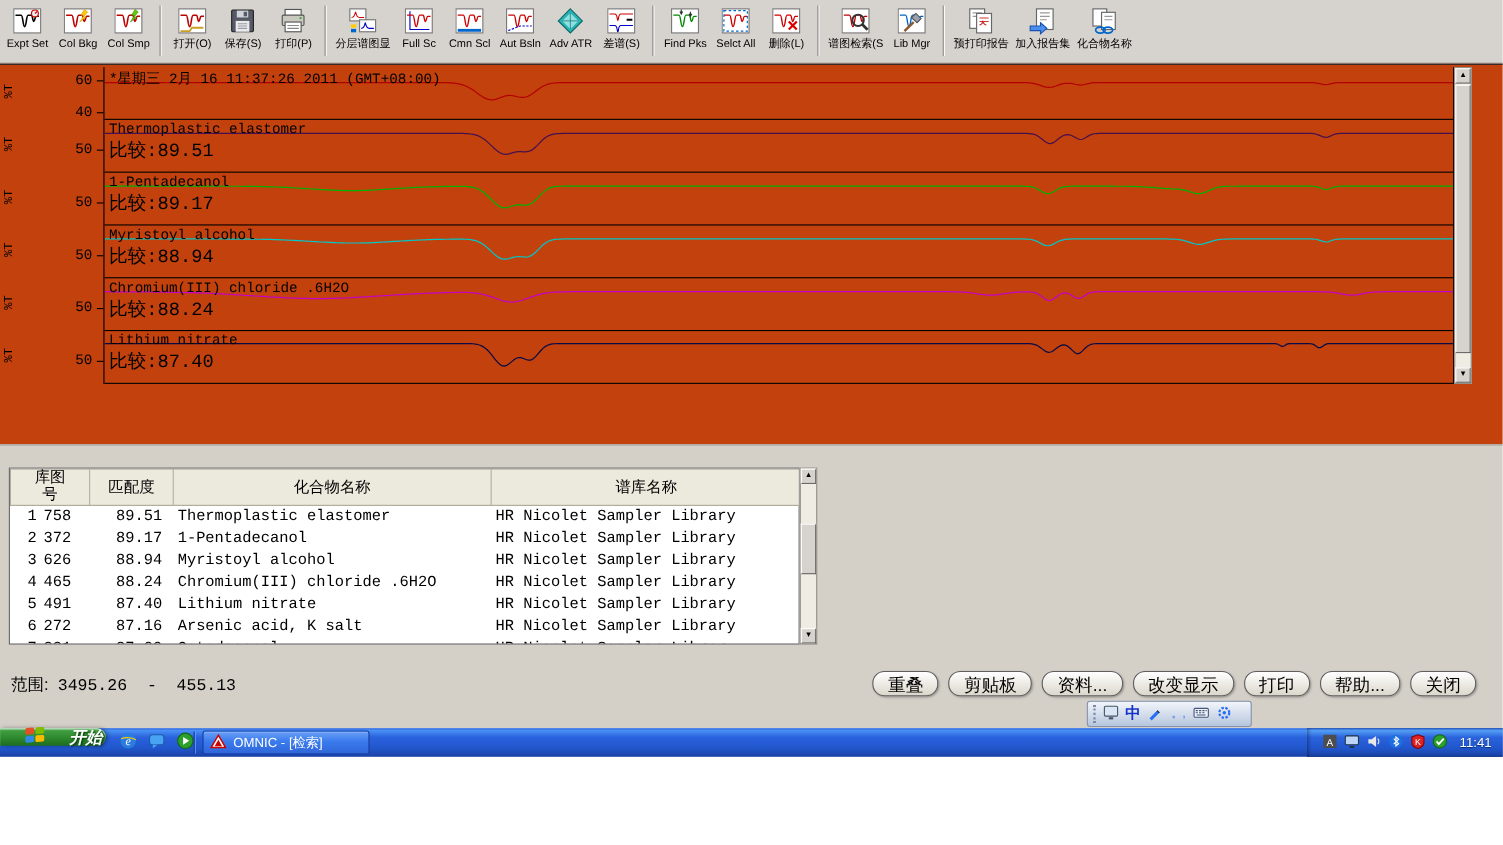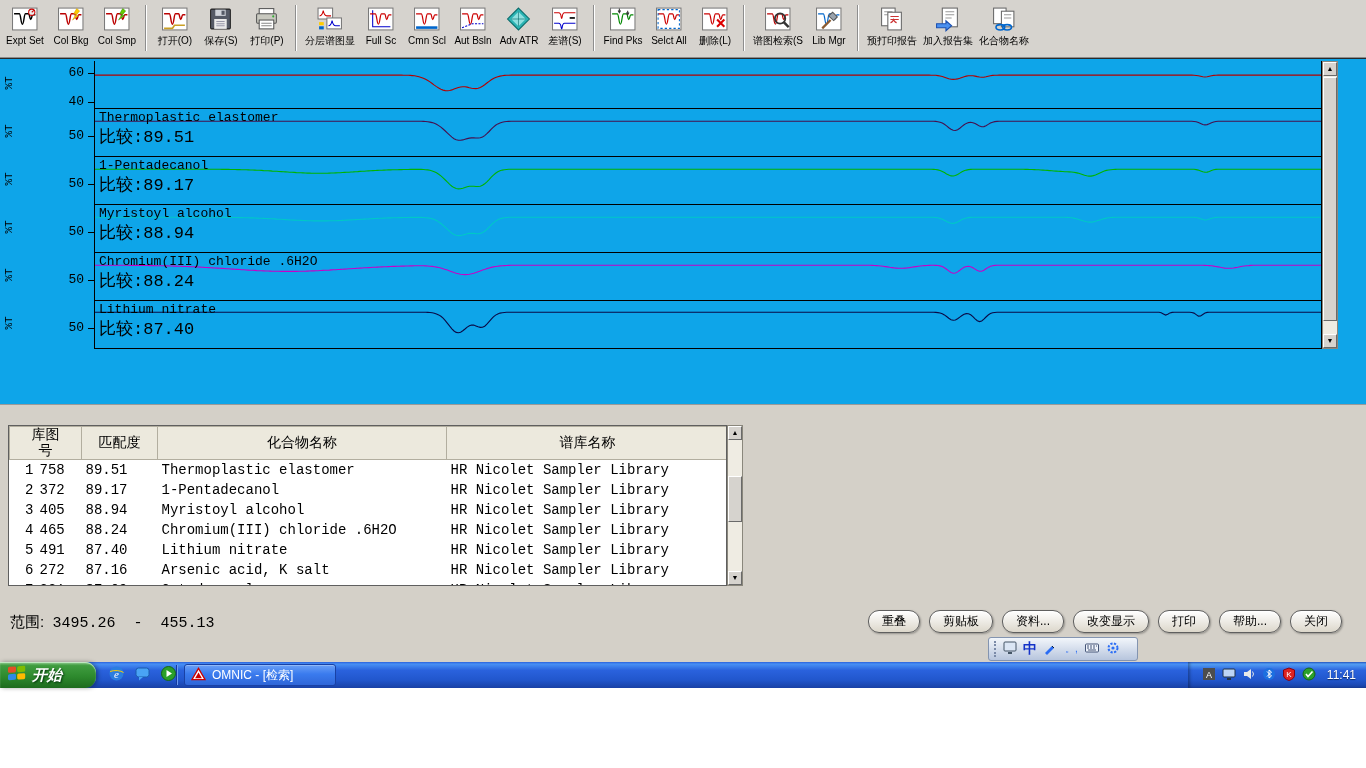--- a/index.html
+++ b/index.html
@@ -8,21 +8,21 @@
 
   
   .toolbar { position:absolute; left:0; top:0; width:1366px; height:58px;
     background:#d6d3ce; border-bottom:1px solid #8c8c8c; display:flex; align-items:flex-start; padding:3px 2px 0 2px; }
   .tb-item { display:flex; flex-direction:column; align-items:center; min-width:46px; padding:1px 3px; cursor:default; }
   .tb-icon { height:30px; display:flex; align-items:center; justify-content:center; }
   .tb-label { font-size:10px; line-height:11px; white-space:nowrap; margin-top:1px; }
   .tb-sep { width:2px; height:46px; margin:2px 5px; border-left:1px solid #8e8e8e; border-right:1px solid #ffffff; }
 
   
-  .spectra-window { position:absolute; left:0; top:58px; width:1366px; height:346px; background:#0ea5e9; border-top:1px solid #2a2a2a;text-decoration:underline; }
+  .spectra-window { position:absolute; left:0; top:58px; width:1366px; height:346px; background:#c2410c; border-top:1px solid #2a2a2a;text-decoration:underline; }
   #gutter { position:absolute; left:0; top:2px; width:94px; height:288px; }
   .gutter-pane { position:absolute; left:0; width:94px; height:48px; }
   .yt-rot { position:absolute; left:2px; top:16px; font-size:11px; transform:rotate(-90deg); transform-origin:center;
     font-family:"Liberation Mono","DejaVu Sans Mono",monospace; }
   .yt-num { position:absolute; right:10px; font-size:13px; font-family:"Liberation Mono","DejaVu Sans Mono",monospace; }
   .yt-dash { position:absolute; right:0; width:6px; height:1px; background:#000; }
   #panes { position:absolute; left:94px; top:2px; width:1228px; height:288px; border-left:1px solid #000; border-right:1px solid #000; }
   .pane { position:relative; width:1226px; height:48px; border-bottom:1px solid #000; overflow:hidden; }
   .spec-svg { position:absolute; left:0; top:0; }
   .pane-title { position:absolute; left:4px; top:1px; font-size:13px; white-space:pre;
@@ -46,42 +46,42 @@
   
   .workspace { position:absolute; left:0; top:404px; width:1366px; height:258px; background:#d4d0c8; border-top:1px solid #9a9a9a; }
   .table-wrap { position:absolute; left:8px; top:20px; width:719px; height:161px; background:#fff; border:1px solid #5f5f5f; overflow:hidden; }
   table { border-collapse:collapse; table-layout:fixed; width:719px;
     font-family:"Liberation Mono","DejaVu Sans Mono",monospace; font-size:14px; }
   th { height:20px; background:#ece9dd; border:1px solid #b2ae9f; font-weight:normal; font-size:14px;
     font-family:Liberation Serif, serif; }
   .hwrap { display:inline-block; width:32px; line-height:16px; }
   td { height:20px; padding:0 4px; white-space:nowrap; overflow:hidden; }
   .c-idx { text-align:right; padding-right:2px; }
-  .c-match { text-align:left; padding-right:10px; }
+  .c-match { text-align:right; padding-right:10px; }
 
   .range-text { position:absolute; left:10px; top:208px; font-size:15px; white-space:pre; }
   .range-val { font-family:"Liberation Mono","DejaVu Sans Mono",monospace; white-space:pre; }
   .action-buttons { position:absolute; right:24px; top:205px; display:flex; gap:9px; }
-  .action-btn { height:23px; padding:2px 13px; border-radius:11px; font-size:12px; color:#000;
+  .action-btn { height:23px; padding:2px 13px; border-radius:11px; font-size:16px; color:#000;
     background:linear-gradient(#ffffff,#dcd7cb); border:1px solid #5f5f5f;
     box-shadow:inset 0 1px 0 #fff, 1px 1px 2px rgba(0,0,0,.3); cursor:default;
     font-family:"Liberation Sans","DejaVu Sans",sans-serif; }
 
   .lang-bar { position:absolute; left:988px; top:232px; width:150px; height:24px;
     background:linear-gradient(#f2f6fb,#b7c5dd); border:1px solid #8394b0; border-radius:3px;
     display:flex; align-items:center; gap:5px; padding:0 5px; }
   .lang-grip { width:3px; height:16px; border-left:2px dotted #7a8aa8; }
   .lang-zh { color:#1533c8; font-weight:bold; font-size:14px; }
 
   
   .taskbar { position:absolute; left:0; top:662px; width:1366px; height:26px;
     background:linear-gradient(180deg,#2a62dd 0%,#4890f4 8%,#2a62dd 32%,#2156cc 70%,#1941a5 100%); }
-  .start-btn { position:absolute; left:0; top:0; width:96px; height:26px; border-radius:0 11px 11px 0;
+  .start-btn { position:absolute; left:0; top:0; width:96px; height:16px; border-radius:0 11px 11px 0;
     background:linear-gradient(180deg,#8cc98c 0%,#3f9c3f 14%,#2e8a2e 55%,#1d6b1d 100%);
-    display:flex; align-items:center; gap:5px; padding-left:7px; color:#fff; font-style:italic; font-weight:bold;
+    display:flex; align-items:center; gap:21px; padding-left:22px; color:#fff; font-style:italic; font-weight:bold;
     font-size:15px; text-shadow:1px 1px 2px #00340a; box-shadow:2px 0 4px rgba(0,0,0,.35), inset 0 1px 1px #c8eac8; }
   .quick-launch { position:absolute; left:102px; top:0; height:26px; display:flex; align-items:center; gap:9px; padding:0 6px; }
   .ql-div { position:absolute; left:176px; top:3px; width:1px; height:20px; background:#16399a; box-shadow:1px 0 0 #6d9cf0; }
   .task-btn { position:absolute; left:184px; top:2px; width:152px; height:22px; border-radius:3px;
     background:linear-gradient(180deg,#6ba0f7,#3a7bee 45%,#2f66d8); border:1px solid #1941a5;
     display:flex; align-items:center; gap:6px; padding:0 6px; color:#fff; font-size:12px;
     box-shadow:inset 0 1px 0 #8fb9f9; white-space:nowrap; overflow:hidden; }
   .tray { position:absolute; right:0; top:0; height:26px; display:flex; align-items:center; gap:6px; padding:0 10px 0 14px;
     background:linear-gradient(180deg,#2a63dd 0%,#54a0f5 8%,#2a63dd 32%,#2156cc 70%,#1941a5 100%);
     box-shadow:inset 2px 0 3px rgba(0,0,0,.3); }
@@ -347,20 +347,21 @@
           <span class="yt-rot">%T</span>
           <span class="yt-num" style="top:19px">50</span>
           <span class="yt-dash" style="top:27px"></span>
         </div>
       </div>
     <div id="panes">
         <div class="pane">
           <svg class="spec-svg" width="1226" height="47">
             <path d="M0.0 14.1L2.2 14.1L4.4 14.1L6.6 14.1L8.8 14.1L10.9 14.1L13.1 14.1L15.3 14.1L17.5 14.1L19.7 14.1L21.9 14.1L24.1 14.1L26.3 14.1L28.5 14.1L30.7 14.1L32.8 14.1L35.0 14.1L37.2 14.1L39.4 14.1L41.6 14.1L43.8 14.1L46.0 14.1L48.2 14.1L50.4 14.1L52.5 14.1L54.7 14.1L56.9 14.1L59.1 14.1L61.3 14.1L63.5 14.1L65.7 14.1L67.9 14.1L70.1 14.1L72.2 14.1L74.4 14.1L76.6 14.1L78.8 14.1L81.0 14.1L83.2 14.1L85.4 14.1L87.6 14.1L89.8 14.1L92.0 14.1L94.1 14.1L96.3 14.1L98.5 14.1L100.7 14.1L102.9 14.1L105.1 14.1L107.3 14.1L109.5 14.1L111.7 14.1L113.8 14.1L116.0 14.1L118.2 14.1L120.4 14.1L122.6 14.1L124.8 14.1L127.0 14.1L129.2 14.1L131.4 14.1L133.5 14.1L135.7 14.1L137.9 14.1L140.1 14.1L142.3 14.1L144.5 14.1L146.7 14.1L148.9 14.1L151.1 14.1L153.3 14.1L155.4 14.1L157.6 14.1L159.8 14.1L162.0 14.1L164.2 14.1L166.4 14.1L168.6 14.1L170.8 14.1L173.0 14.1L175.1 14.1L177.3 14.1L179.5 14.1L181.7 14.1L183.9 14.1L186.1 14.1L188.3 14.1L190.5 14.1L192.7 14.1L194.8 14.1L197.0 14.1L199.2 14.1L201.4 14.1L203.6 14.1L205.8 14.1L208.0 14.1L210.2 14.1L212.4 14.1L214.5 14.1L216.7 14.1L218.9 14.1L221.1 14.1L223.3 14.1L225.5 14.1L227.7 14.1L229.9 14.1L232.1 14.1L234.3 14.1L236.4 14.1L238.6 14.1L240.8 14.1L243.0 14.1L245.2 14.1L247.4 14.1L249.6 14.1L251.8 14.1L254.0 14.1L256.1 14.1L258.3 14.1L260.5 14.1L262.7 14.1L264.9 14.1L267.1 14.1L269.3 14.1L271.5 14.1L273.7 14.1L275.9 14.1L278.0 14.1L280.2 14.1L282.4 14.1L284.6 14.1L286.8 14.1L289.0 14.1L291.2 14.1L293.4 14.1L295.6 14.1L297.7 14.1L299.9 14.1L302.1 14.1L304.3 14.1L306.5 14.1L308.7 14.2L310.9 14.2L313.1 14.3L315.3 14.4L317.4 14.6L319.6 14.8L321.8 15.2L324.0 15.7L326.2 16.4L328.4 17.2L330.6 18.3L332.8 19.5L335.0 20.9L337.2 22.5L339.3 24.1L341.5 25.6L343.7 27.0L345.9 28.2L348.1 29.1L350.3 29.6L352.5 29.7L354.7 29.5L356.9 28.9L359.0 28.1L361.2 27.3L363.4 26.5L365.6 26.0L367.8 25.7L370.0 25.8L372.2 26.1L374.4 26.7L376.6 27.2L378.7 27.5L380.9 27.6L383.1 27.2L385.3 26.4L387.5 25.2L389.7 23.7L391.9 22.0L394.1 20.4L396.3 18.8L398.4 17.5L400.6 16.5L402.8 15.7L405.0 15.1L407.2 14.7L409.4 14.4L411.6 14.3L413.8 14.2L416.0 14.1L418.2 14.1L420.3 14.1L422.5 14.1L424.7 14.1L426.9 14.1L429.1 14.1L431.3 14.1L433.5 14.1L435.7 14.1L437.9 14.1L440.0 14.1L442.2 14.1L444.4 14.1L446.6 14.1L448.8 14.1L451.0 14.1L453.2 14.1L455.4 14.1L457.6 14.1L459.8 14.1L461.9 14.1L464.1 14.1L466.3 14.1L468.5 14.1L470.7 14.1L472.9 14.1L475.1 14.1L477.3 14.1L479.5 14.1L481.6 14.1L483.8 14.1L486.0 14.1L488.2 14.1L490.4 14.1L492.6 14.1L494.8 14.1L497.0 14.1L499.2 14.1L501.3 14.1L503.5 14.1L505.7 14.1L507.9 14.1L510.1 14.1L512.3 14.1L514.5 14.1L516.7 14.1L518.9 14.1L521.0 14.1L523.2 14.1L525.4 14.1L527.6 14.1L529.8 14.1L532.0 14.1L534.2 14.1L536.4 14.1L538.6 14.1L540.8 14.1L542.9 14.1L545.1 14.1L547.3 14.1L549.5 14.1L551.7 14.1L553.9 14.1L556.1 14.1L558.3 14.1L560.5 14.1L562.6 14.1L564.8 14.1L567.0 14.1L569.2 14.1L571.4 14.1L573.6 14.1L575.8 14.1L578.0 14.1L580.2 14.1L582.4 14.1L584.5 14.1L586.7 14.1L588.9 14.1L591.1 14.1L593.3 14.1L595.5 14.1L597.7 14.1L599.9 14.1L602.1 14.1L604.2 14.1L606.4 14.1L608.6 14.1L610.8 14.1L613.0 14.1L615.2 14.1L617.4 14.1L619.6 14.1L621.8 14.1L623.9 14.1L626.1 14.1L628.3 14.1L630.5 14.1L632.7 14.1L634.9 14.1L637.1 14.1L639.3 14.1L641.5 14.1L643.6 14.1L645.8 14.1L648.0 14.1L650.2 14.1L652.4 14.1L654.6 14.1L656.8 14.1L659.0 14.1L661.2 14.1L663.4 14.1L665.5 14.1L667.7 14.1L669.9 14.1L672.1 14.1L674.3 14.1L676.5 14.1L678.7 14.1L680.9 14.1L683.1 14.1L685.2 14.1L687.4 14.1L689.6 14.1L691.8 14.1L694.0 14.1L696.2 14.1L698.4 14.1L700.6 14.1L702.8 14.1L704.9 14.1L707.1 14.1L709.3 14.1L711.5 14.1L713.7 14.1L715.9 14.1L718.1 14.1L720.3 14.1L722.5 14.1L724.7 14.1L726.8 14.1L729.0 14.1L731.2 14.1L733.4 14.1L735.6 14.1L737.8 14.1L740.0 14.1L742.2 14.1L744.4 14.1L746.5 14.1L748.7 14.1L750.9 14.1L753.1 14.1L755.3 14.1L757.5 14.1L759.7 14.1L761.9 14.1L764.1 14.1L766.3 14.1L768.4 14.1L770.6 14.1L772.8 14.1L775.0 14.1L777.2 14.1L779.4 14.1L781.6 14.1L783.8 14.1L786.0 14.1L788.1 14.1L790.3 14.1L792.5 14.1L794.7 14.1L796.9 14.1L799.1 14.1L801.3 14.1L803.5 14.1L805.7 14.1L807.8 14.1L810.0 14.1L812.2 14.1L814.4 14.1L816.6 14.1L818.8 14.1L821.0 14.1L823.2 14.1L825.4 14.1L827.6 14.1L829.7 14.1L831.9 14.1L834.1 14.1L836.3 14.2L838.5 14.2L840.7 14.3L842.9 14.6L845.1 15.0L847.3 15.5L849.4 16.2L851.6 16.9L853.8 17.7L856.0 18.2L858.2 18.4L860.4 18.3L862.6 17.9L864.8 17.2L867.0 16.4L869.1 15.7L871.3 15.1L873.5 14.8L875.7 14.7L877.9 14.8L880.1 15.1L882.3 15.6L884.5 16.0L886.7 16.3L888.9 16.2L891.0 15.8L893.2 15.2L895.4 14.8L897.6 14.4L899.8 14.2L902.0 14.2L904.2 14.1L906.4 14.1L908.6 14.1L910.7 14.1L912.9 14.1L915.1 14.1L917.3 14.1L919.5 14.1L921.7 14.1L923.9 14.1L926.1 14.1L928.3 14.1L930.4 14.1L932.6 14.1L934.8 14.1L937.0 14.1L939.2 14.1L941.4 14.1L943.6 14.1L945.8 14.1L948.0 14.1L950.1 14.1L952.3 14.1L954.5 14.1L956.7 14.1L958.9 14.1L961.1 14.1L963.3 14.1L965.5 14.1L967.7 14.1L969.9 14.1L972.0 14.1L974.2 14.1L976.4 14.1L978.6 14.1L980.8 14.1L983.0 14.1L985.2 14.1L987.4 14.1L989.6 14.1L991.7 14.1L993.9 14.1L996.1 14.1L998.3 14.1L1000.5 14.1L1002.7 14.1L1004.9 14.1L1007.1 14.1L1009.3 14.1L1011.4 14.1L1013.6 14.1L1015.8 14.1L1018.0 14.1L1020.2 14.1L1022.4 14.1L1024.6 14.1L1026.8 14.1L1029.0 14.1L1031.2 14.1L1033.3 14.1L1035.5 14.1L1037.7 14.1L1039.9 14.1L1042.1 14.1L1044.3 14.1L1046.5 14.1L1048.7 14.1L1050.9 14.1L1053.0 14.1L1055.2 14.1L1057.4 14.1L1059.6 14.1L1061.8 14.1L1064.0 14.1L1066.2 14.1L1068.4 14.1L1070.6 14.1L1072.8 14.1L1074.9 14.1L1077.1 14.1L1079.3 14.1L1081.5 14.1L1083.7 14.1L1085.9 14.1L1088.1 14.1L1090.3 14.1L1092.5 14.1L1094.6 14.1L1096.8 14.1L1099.0 14.2L1101.2 14.5L1103.4 14.8L1105.6 15.3L1107.8 15.8L1110.0 16.0L1112.2 15.8L1114.3 15.3L1116.5 14.8L1118.7 14.4L1120.9 14.2L1123.1 14.1L1125.3 14.1L1127.5 14.1L1129.7 14.1L1131.9 14.1L1134.0 14.1L1136.2 14.1L1138.4 14.1L1140.6 14.1L1142.8 14.1L1145.0 14.1L1147.2 14.1L1149.4 14.1L1151.6 14.1L1153.8 14.1L1155.9 14.1L1158.1 14.1L1160.3 14.1L1162.5 14.1L1164.7 14.1L1166.9 14.1L1169.1 14.1L1171.3 14.1L1173.5 14.1L1175.6 14.1L1177.8 14.1L1180.0 14.1L1182.2 14.1L1184.4 14.1L1186.6 14.1L1188.8 14.1L1191.0 14.1L1193.2 14.1L1195.3 14.1L1197.5 14.1L1199.7 14.1L1201.9 14.1L1204.1 14.1L1206.3 14.1L1208.5 14.1L1210.7 14.1L1212.9 14.1L1215.1 14.1L1217.2 14.1L1219.4 14.1L1221.6 14.1L1223.8 14.1L1226.0 14.1" fill="none" stroke="#b40000" stroke-width="1.1"></path>
           </svg>
+          <span class="pane-title">*星期三 2月 16 11:37:26 2011 (GMT+08:00)</span>
         </div>
         <div class="pane">
           <svg class="spec-svg" width="1226" height="47">
             <path d="M0.0 12.2L2.2 12.2L4.4 12.2L6.6 12.2L8.8 12.2L10.9 12.2L13.1 12.2L15.3 12.2L17.5 12.2L19.7 12.2L21.9 12.2L24.1 12.2L26.3 12.2L28.5 12.2L30.7 12.2L32.8 12.2L35.0 12.2L37.2 12.2L39.4 12.2L41.6 12.2L43.8 12.2L46.0 12.2L48.2 12.2L50.4 12.2L52.5 12.2L54.7 12.2L56.9 12.2L59.1 12.2L61.3 12.2L63.5 12.2L65.7 12.2L67.9 12.2L70.1 12.2L72.2 12.2L74.4 12.2L76.6 12.2L78.8 12.2L81.0 12.2L83.2 12.2L85.4 12.2L87.6 12.2L89.8 12.2L92.0 12.2L94.1 12.2L96.3 12.2L98.5 12.2L100.7 12.2L102.9 12.2L105.1 12.2L107.3 12.2L109.5 12.2L111.7 12.2L113.8 12.2L116.0 12.2L118.2 12.2L120.4 12.2L122.6 12.2L124.8 12.2L127.0 12.2L129.2 12.2L131.4 12.2L133.5 12.2L135.7 12.2L137.9 12.2L140.1 12.2L142.3 12.2L144.5 12.2L146.7 12.2L148.9 12.2L151.1 12.2L153.3 12.2L155.4 12.2L157.6 12.2L159.8 12.2L162.0 12.2L164.2 12.2L166.4 12.2L168.6 12.2L170.8 12.2L173.0 12.2L175.1 12.2L177.3 12.2L179.5 12.2L181.7 12.2L183.9 12.2L186.1 12.2L188.3 12.2L190.5 12.2L192.7 12.2L194.8 12.2L197.0 12.2L199.2 12.2L201.4 12.2L203.6 12.2L205.8 12.2L208.0 12.2L210.2 12.2L212.4 12.2L214.5 12.2L216.7 12.2L218.9 12.2L221.1 12.2L223.3 12.2L225.5 12.2L227.7 12.2L229.9 12.2L232.1 12.2L234.3 12.2L236.4 12.2L238.6 12.2L240.8 12.2L243.0 12.2L245.2 12.2L247.4 12.2L249.6 12.2L251.8 12.2L254.0 12.2L256.1 12.2L258.3 12.2L260.5 12.2L262.7 12.2L264.9 12.2L267.1 12.2L269.3 12.2L271.5 12.2L273.7 12.2L275.9 12.2L278.0 12.2L280.2 12.2L282.4 12.2L284.6 12.2L286.8 12.2L289.0 12.2L291.2 12.2L293.4 12.2L295.6 12.2L297.7 12.2L299.9 12.2L302.1 12.2L304.3 12.2L306.5 12.2L308.7 12.2L310.9 12.2L313.1 12.2L315.3 12.2L317.4 12.2L319.6 12.2L321.8 12.2L324.0 12.3L326.2 12.3L328.4 12.4L330.6 12.5L332.8 12.8L335.0 13.1L337.2 13.6L339.3 14.3L341.5 15.3L343.7 16.6L345.9 18.1L348.1 20.0L350.3 22.0L352.5 24.1L354.7 26.2L356.9 28.1L359.0 29.7L361.2 30.7L363.4 31.2L365.6 31.3L367.8 30.9L370.0 30.2L372.2 29.6L374.4 29.1L376.6 28.9L378.7 28.9L380.9 29.0L383.1 29.0L385.3 28.7L387.5 27.9L389.7 26.6L391.9 24.7L394.1 22.5L396.3 20.2L398.4 18.1L400.6 16.3L402.8 14.9L405.0 13.9L407.2 13.2L409.4 12.7L411.6 12.5L413.8 12.4L416.0 12.3L418.2 12.2L420.3 12.2L422.5 12.2L424.7 12.2L426.9 12.2L429.1 12.2L431.3 12.2L433.5 12.2L435.7 12.2L437.9 12.2L440.0 12.2L442.2 12.2L444.4 12.2L446.6 12.2L448.8 12.2L451.0 12.2L453.2 12.2L455.4 12.2L457.6 12.2L459.8 12.2L461.9 12.2L464.1 12.2L466.3 12.2L468.5 12.2L470.7 12.2L472.9 12.2L475.1 12.2L477.3 12.2L479.5 12.2L481.6 12.2L483.8 12.2L486.0 12.2L488.2 12.2L490.4 12.2L492.6 12.2L494.8 12.2L497.0 12.2L499.2 12.2L501.3 12.2L503.5 12.2L505.7 12.2L507.9 12.2L510.1 12.2L512.3 12.2L514.5 12.2L516.7 12.2L518.9 12.2L521.0 12.2L523.2 12.2L525.4 12.2L527.6 12.2L529.8 12.2L532.0 12.2L534.2 12.2L536.4 12.2L538.6 12.2L540.8 12.2L542.9 12.2L545.1 12.2L547.3 12.2L549.5 12.2L551.7 12.2L553.9 12.2L556.1 12.2L558.3 12.2L560.5 12.2L562.6 12.2L564.8 12.2L567.0 12.2L569.2 12.2L571.4 12.2L573.6 12.2L575.8 12.2L578.0 12.2L580.2 12.2L582.4 12.2L584.5 12.2L586.7 12.2L588.9 12.2L591.1 12.2L593.3 12.2L595.5 12.2L597.7 12.2L599.9 12.2L602.1 12.2L604.2 12.2L606.4 12.2L608.6 12.2L610.8 12.2L613.0 12.2L615.2 12.2L617.4 12.2L619.6 12.2L621.8 12.2L623.9 12.2L626.1 12.2L628.3 12.2L630.5 12.2L632.7 12.2L634.9 12.2L637.1 12.2L639.3 12.2L641.5 12.2L643.6 12.2L645.8 12.2L648.0 12.2L650.2 12.2L652.4 12.2L654.6 12.2L656.8 12.2L659.0 12.2L661.2 12.2L663.4 12.2L665.5 12.2L667.7 12.2L669.9 12.2L672.1 12.2L674.3 12.2L676.5 12.2L678.7 12.2L680.9 12.2L683.1 12.2L685.2 12.2L687.4 12.2L689.6 12.2L691.8 12.2L694.0 12.2L696.2 12.2L698.4 12.2L700.6 12.2L702.8 12.2L704.9 12.2L707.1 12.2L709.3 12.2L711.5 12.2L713.7 12.2L715.9 12.2L718.1 12.2L720.3 12.2L722.5 12.2L724.7 12.2L726.8 12.2L729.0 12.2L731.2 12.2L733.4 12.2L735.6 12.2L737.8 12.2L740.0 12.2L742.2 12.2L744.4 12.2L746.5 12.2L748.7 12.2L750.9 12.2L753.1 12.2L755.3 12.2L757.5 12.2L759.7 12.2L761.9 12.2L764.1 12.2L766.3 12.2L768.4 12.2L770.6 12.2L772.8 12.2L775.0 12.2L777.2 12.2L779.4 12.2L781.6 12.2L783.8 12.2L786.0 12.2L788.1 12.2L790.3 12.2L792.5 12.2L794.7 12.2L796.9 12.2L799.1 12.2L801.3 12.2L803.5 12.2L805.7 12.2L807.8 12.2L810.0 12.2L812.2 12.2L814.4 12.2L816.6 12.2L818.8 12.2L821.0 12.2L823.2 12.2L825.4 12.2L827.6 12.2L829.7 12.2L831.9 12.2L834.1 12.2L836.3 12.2L838.5 12.3L840.7 12.4L842.9 12.7L845.1 13.2L847.3 14.0L849.4 15.3L851.6 16.9L853.8 18.7L856.0 20.3L858.2 21.3L860.4 21.5L862.6 20.7L864.8 19.2L867.0 17.4L869.1 15.7L871.3 14.4L873.5 13.6L875.7 13.3L877.9 13.7L880.1 14.6L882.3 15.8L884.5 17.1L886.7 17.8L888.9 17.6L891.0 16.7L893.2 15.4L895.4 14.1L897.6 13.2L899.8 12.6L902.0 12.4L904.2 12.3L906.4 12.2L908.6 12.2L910.7 12.2L912.9 12.2L915.1 12.2L917.3 12.2L919.5 12.2L921.7 12.2L923.9 12.2L926.1 12.2L928.3 12.2L930.4 12.2L932.6 12.2L934.8 12.2L937.0 12.2L939.2 12.2L941.4 12.2L943.6 12.2L945.8 12.2L948.0 12.2L950.1 12.2L952.3 12.2L954.5 12.2L956.7 12.2L958.9 12.2L961.1 12.2L963.3 12.2L965.5 12.2L967.7 12.2L969.9 12.2L972.0 12.2L974.2 12.2L976.4 12.2L978.6 12.2L980.8 12.2L983.0 12.2L985.2 12.2L987.4 12.2L989.6 12.2L991.7 12.2L993.9 12.2L996.1 12.2L998.3 12.2L1000.5 12.2L1002.7 12.2L1004.9 12.2L1007.1 12.2L1009.3 12.2L1011.4 12.2L1013.6 12.2L1015.8 12.2L1018.0 12.2L1020.2 12.2L1022.4 12.2L1024.6 12.2L1026.8 12.2L1029.0 12.2L1031.2 12.2L1033.3 12.2L1035.5 12.2L1037.7 12.2L1039.9 12.2L1042.1 12.2L1044.3 12.2L1046.5 12.2L1048.7 12.2L1050.9 12.2L1053.0 12.2L1055.2 12.2L1057.4 12.2L1059.6 12.2L1061.8 12.2L1064.0 12.2L1066.2 12.2L1068.4 12.2L1070.6 12.2L1072.8 12.2L1074.9 12.2L1077.1 12.2L1079.3 12.2L1081.5 12.2L1083.7 12.2L1085.9 12.2L1088.1 12.2L1090.3 12.2L1092.5 12.2L1094.6 12.2L1096.8 12.3L1099.0 12.5L1101.2 12.8L1103.4 13.6L1105.6 14.5L1107.8 15.5L1110.0 15.9L1112.2 15.6L1114.3 14.8L1116.5 13.7L1118.7 13.0L1120.9 12.5L1123.1 12.3L1125.3 12.2L1127.5 12.2L1129.7 12.2L1131.9 12.2L1134.0 12.2L1136.2 12.2L1138.4 12.2L1140.6 12.2L1142.8 12.2L1145.0 12.2L1147.2 12.2L1149.4 12.2L1151.6 12.2L1153.8 12.2L1155.9 12.2L1158.1 12.2L1160.3 12.2L1162.5 12.2L1164.7 12.2L1166.9 12.2L1169.1 12.2L1171.3 12.2L1173.5 12.2L1175.6 12.2L1177.8 12.2L1180.0 12.2L1182.2 12.2L1184.4 12.2L1186.6 12.2L1188.8 12.2L1191.0 12.2L1193.2 12.2L1195.3 12.2L1197.5 12.2L1199.7 12.2L1201.9 12.2L1204.1 12.2L1206.3 12.2L1208.5 12.2L1210.7 12.2L1212.9 12.2L1215.1 12.2L1217.2 12.2L1219.4 12.2L1221.6 12.2L1223.8 12.2L1226.0 12.2" fill="none" stroke="#46104e" stroke-width="1.1"></path>
           </svg>
           <span class="pane-title">Thermoplastic elastomer</span>
           <span class="pane-sub">比较:89.51</span>
         </div>
         <div class="pane">
           <svg class="spec-svg" width="1226" height="47">
@@ -426,21 +427,21 @@
             </tr>
             <tr>
               <td class="c-idx">2</td>
               <td class="c-id">372</td>
               <td class="c-match">89.17</td>
               <td class="c-name">1-Pentadecanol</td>
               <td class="c-lib">HR Nicolet Sampler Library</td>
             </tr>
             <tr>
               <td class="c-idx">3</td>
-              <td class="c-id">405</td>
+              <td class="c-id">626</td>
               <td class="c-match">88.94</td>
               <td class="c-name">Myristoyl alcohol</td>
               <td class="c-lib">HR Nicolet Sampler Library</td>
             </tr>
             <tr>
               <td class="c-idx">4</td>
               <td class="c-id">465</td>
               <td class="c-match">88.24</td>
               <td class="c-name">Chromium(III) chloride .6H2O</td>
               <td class="c-lib">HR Nicolet Sampler Library</td>

